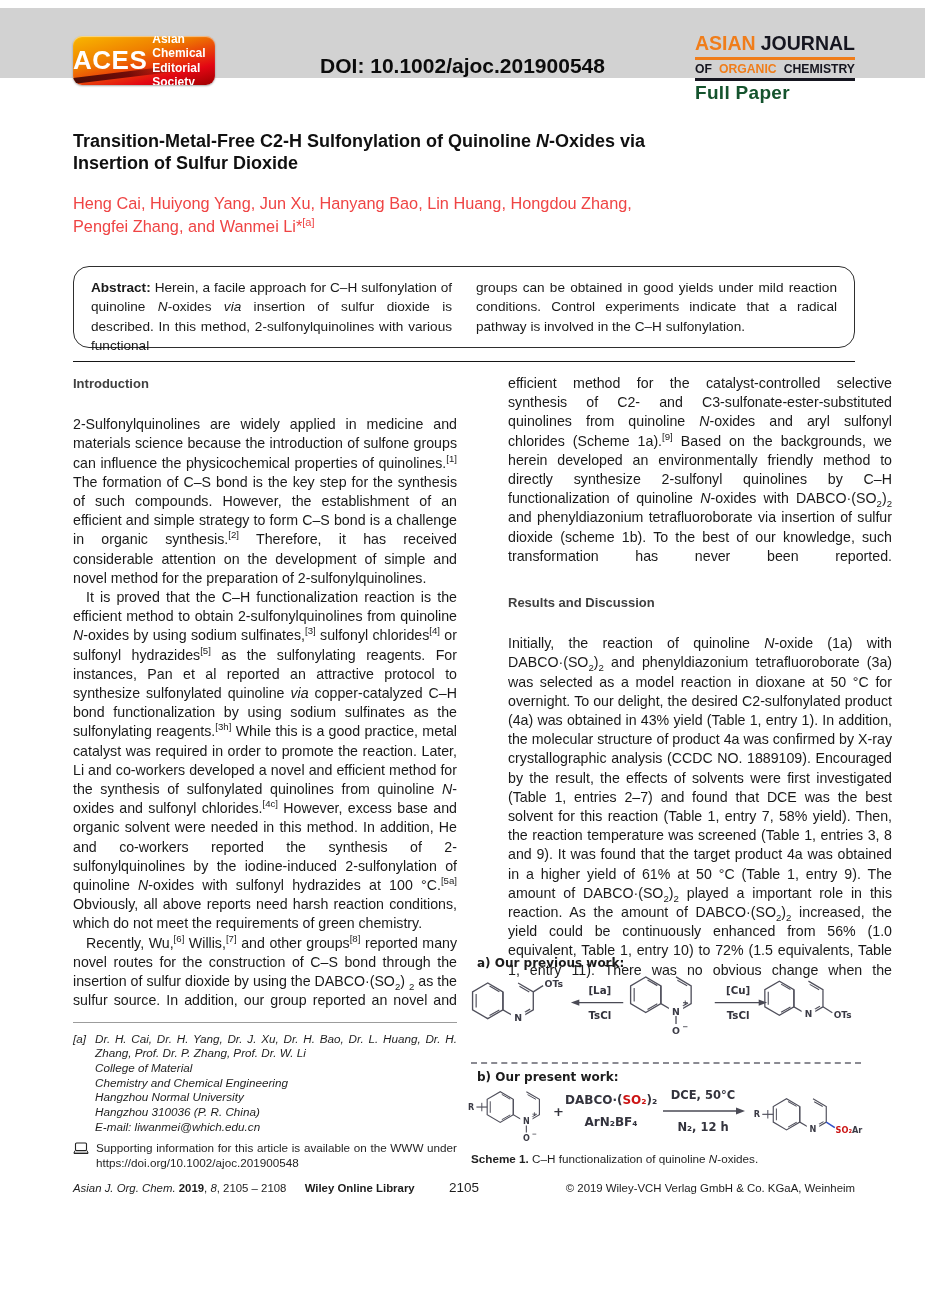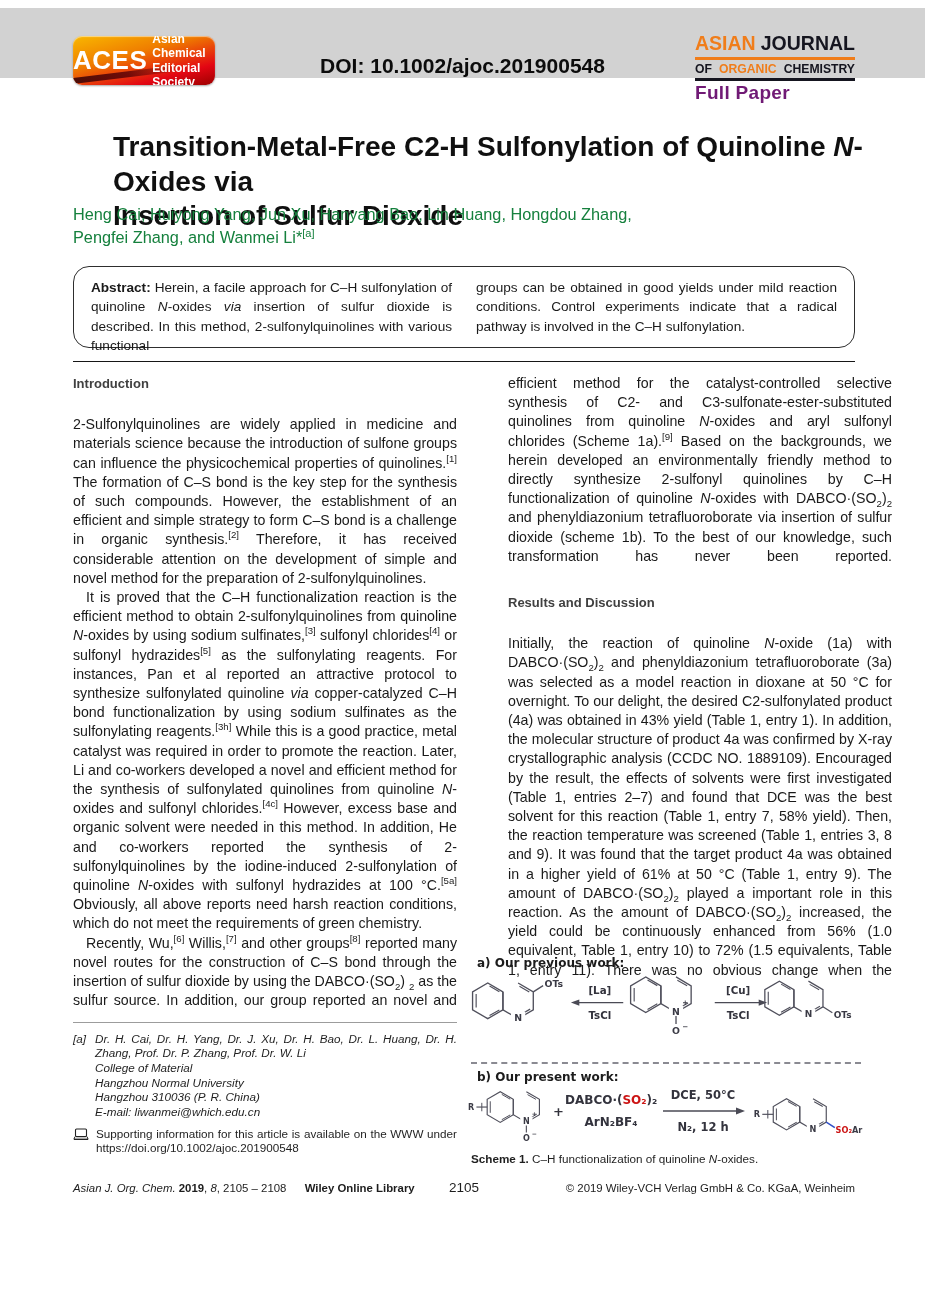--- a/index.html
+++ b/index.html
@@ -15,27 +15,27 @@
   .aces::after{content:"";position:absolute;left:-8px;bottom:7px;width:115px;height:6px;
         background:linear-gradient(90deg,#2a0006,#5c0408 55%,rgba(0,0,0,0));transform:rotate(-7deg);opacity:.85;}
   .aces-acronym{position:relative;z-index:1;font-size:26px;font-weight:bold;color:#fff;letter-spacing:.5px;}
   .aces-sub{position:relative;z-index:1;font-size:12px;font-weight:bold;color:#fff;line-height:1.2;}
   .doi{position:absolute;left:0;right:0;top:46px;text-align:center;font-size:21px;font-weight:bold;color:#0c0c0c;}
   .jlogo{position:absolute;right:70px;top:26px;width:160px;}
   .jl1{font-size:19.5px;font-weight:bold;line-height:1;color:#15151f;display:flex;justify-content:space-between;}
   .jl-rule-orange{height:3px;background:#f07d1a;margin:3px 0 3px;}
   .jl2{font-size:12.2px;font-weight:bold;color:#15151f;display:flex;justify-content:space-between;line-height:1;}
   .jl-rule-dark{height:3px;background:#15151f;margin:3px 0 2px;}
-  .jtag{font-size:19px;font-weight:bold;color:#701a75;letter-spacing:.3px;line-height:1.1;}
+  .jtag{font-size:19px;font-weight:bold;color:#14532d;letter-spacing:.3px;line-height:1.1;}
   .orange{color:#f07d1a;}
 
   
-  .title{position:absolute;left:73px;top:130px;width:800px;font-size:28px;font-weight:bold;
-         line-height:1.24;color:#101010;margin-left:40px;}
-  .authors{position:absolute;left:73px;top:203px;width:720px;font-size:16.3px;line-height:1.4;color:#15803d;}
+  .title{position:absolute;left:73px;top:130px;width:800px;font-size:18px;font-weight:bold;
+         line-height:1.24;color:#101010;}
+  .authors{position:absolute;left:73px;top:192px;width:720px;font-size:16.3px;line-height:1.4;color:#ef4444;}
 
   
   .abstract{position:absolute;left:73px;top:266px;width:782px;height:82px;box-sizing:border-box;
             border:1.6px solid #2e2e2e;border-radius:16px;padding:11px 17px;display:flex;gap:24px;}
   .abs-col{flex:1;font-size:13.6px;line-height:1.42;text-align:justify;color:#1a1a1a;}
   .section-rule{position:absolute;left:73px;top:361px;width:782px;border-top:1.3px solid #161616;}
 
   
   .col{position:absolute;top:374px;width:384px;font-size:14.2px;line-height:19.2px;
        text-align:justify;color:#1a1a1a;}
@@ -137,20 +137,21 @@
     <p class="indent">It is proved that the C–H functionalization reaction is the efficient method to obtain 2-sulfonylquinolines from quinoline <i>N</i>-oxides by using sodium sulfinates,<sup>[3]</sup> sulfonyl chlorides<sup>[4]</sup> or sulfonyl hydrazides<sup>[5]</sup> as the sulfonylating reagents. For instances, Pan et al reported an attractive protocol to synthesize sulfonylated quinoline <i>via</i> copper-catalyzed C–H bond functionalization by using sodium sulfinates as the sulfonylating reagents.<sup>[3h]</sup> While this is a good practice, metal catalyst was required in order to promote the reaction. Later, Li and co-workers developed a novel and efficient method for the synthesis of sulfonylated quinolines from quinoline <i>N</i>-oxides and sulfonyl chlorides.<sup>[4c]</sup> However, excess base and organic solvent were needed in this method. In addition, He and co-workers reported the synthesis of 2-sulfonylquinolines by the iodine-induced 2-sulfonylation of quinoline <i>N</i>-oxides with sulfonyl hydrazides at 100 °C.<sup>[5a]</sup> Obviously, all above reports need harsh reaction conditions, which do not meet the requirements of green chemistry.</p>
     <p class="indent flow">Recently, Wu,<sup>[6]</sup> Willis,<sup>[7]</sup> and other groups<sup>[8]</sup> reported many novel routes for the construction of C–S bond through the insertion of sulfur dioxide by using the DABCO·(SO<sub>2</sub>) <sub>2</sub> as the sulfur source. In addition, our group reported an novel and</p>
 
     <div class="foot-rule"></div>
     <div class="footnote">
       <div class="fn-row">
         <span class="fn-marker">[a]</span>
         <div>
           <div>Dr. H. Cai, Dr. H. Yang, Dr. J. Xu, Dr. H. Bao, Dr. L. Huang, Dr. H. Zhang, Prof. Dr. P. Zhang, Prof. Dr. W. Li</div>
           <div>College of Material</div>
+          <div>Chemistry and Chemical Engineering</div>
           <div>Hangzhou Normal University</div>
           <div>Hangzhou 310036 (P. R. China)</div>
           <div>E-mail: liwanmei@which.edu.cn</div>
         </div>
       </div>
       <div class="supporting">
         <span class="supporting-icon">
           <svg width="16" height="13" viewBox="0 0 16 13">
               <rect x="2.5" y="1" width="11" height="7.6" rx="1" fill="none" stroke="#222" stroke-width="1.1"></rect>
               <path d="M2,8.6 L1,11 M14,8.6 L15,11" stroke="#222" stroke-width="1" fill="none"></path>

